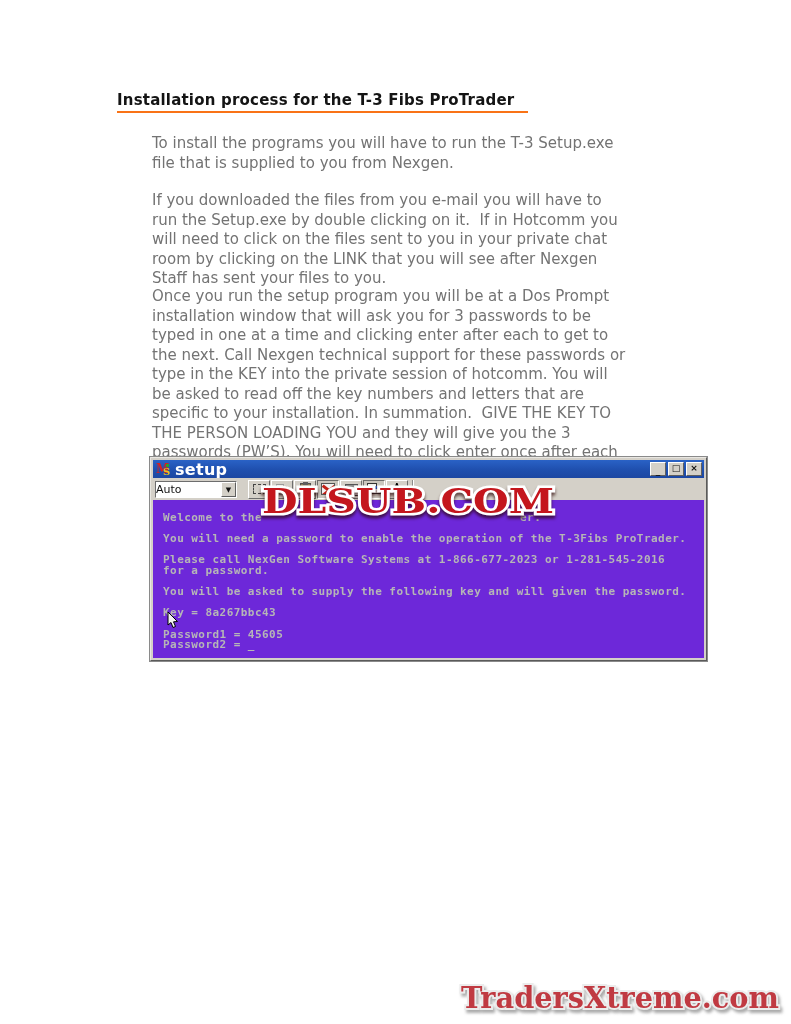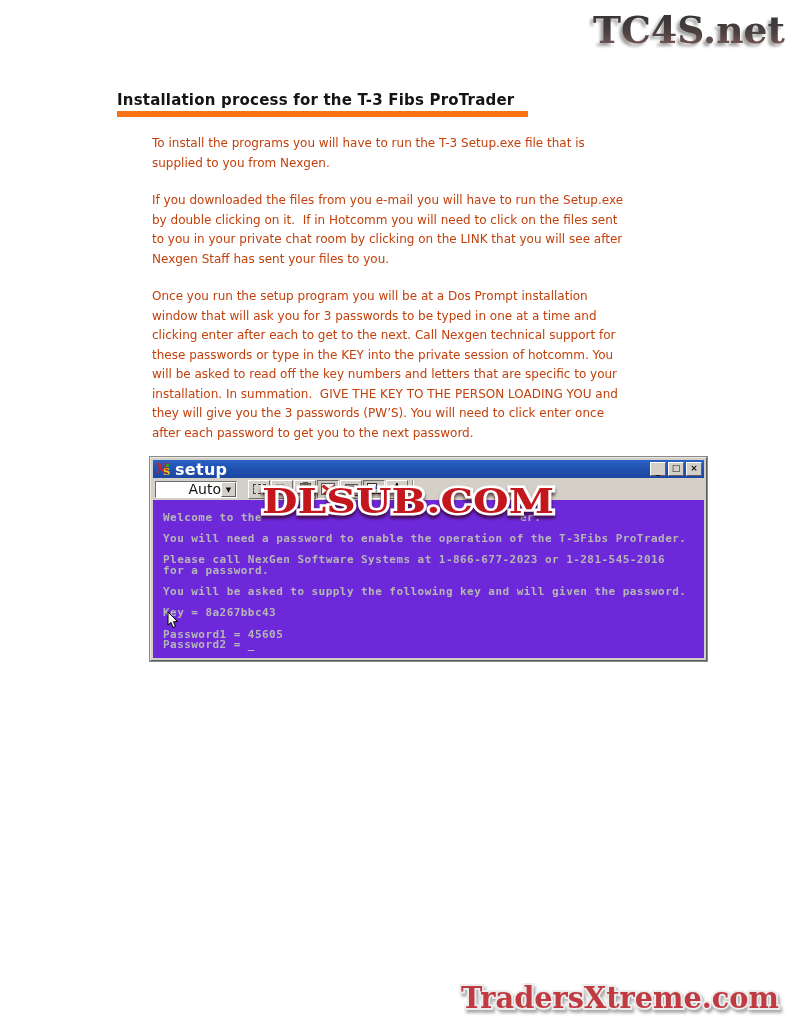--- a/index.html
+++ b/index.html
@@ -10,26 +10,26 @@
   }
 
   
   #top-logo { position:absolute; top:4px; right:2px; }
   #bottom-logo { position:absolute; top:976px; right:4px; }
 
   
   #heading {
     position:absolute; left:117px; top:91px;
     font-size:15px; font-weight:bold; color:#141414;
-    border-bottom:6px solid #f97316; padding:0 14px 2px 0;
+    border-bottom:2px solid #f97316; padding:0 14px 2px 0;
     letter-spacing:0.2px; white-space:nowrap;
   }
   .para {
     position:absolute; left:152px; width:478px;
-    font-size:12px; line-height:19.5px; color:#c2410c;
+    font-size:15px; line-height:19.5px; color:#737373;
     white-space:pre-wrap;
   }
   #para1 { top:134px; }
   #para2 { top:191px; }
   #para3 { top:287px; }
   #para4 { top:703px; }
 
   
   #dos-window {
     position:absolute; left:150px; top:457px; width:557px; height:204px;
@@ -58,21 +58,21 @@
 
   #toolbar {
     position:absolute; left:2px; top:20px; right:2px; height:22px;
     background:#d4d0c8; display:flex; align-items:center; padding-left:2px;
   }
   #mode-combo {
     width:82px; height:17px; background:#ffffff;
     border:1px solid; border-color:#6d6d6d #ffffff #ffffff #6d6d6d;
     display:flex; align-items:center;
   }
-  #mode-value { flex:1; text-align:right; font-size:14px; color:#111; }
+  #mode-value { flex:1; text-align:left; font-size:11px; color:#111; }
   #combo-arrow {
     width:15px; height:15px; background:#d4d0c8;
     border:1px solid; border-color:#ffffff #5f5f5f #5f5f5f #ffffff;
     font-size:7px; color:#111; text-align:center; line-height:14px;
   }
   #tool-icons { display:flex; margin-left:11px; gap:1px; align-items:center; }
   .tbtn {
     width:22px; height:19px; background:#d4d0c8;
     border:1px solid; border-color:#ffffff #6d6d6d #6d6d6d #ffffff;
     display:flex; align-items:center; justify-content:center;
@@ -117,32 +117,20 @@
   #watermark { position:absolute; left:103px; top:15px; z-index:5; }
   #mouse-cursor { position:absolute; left:16px; top:154px; z-index:6; }
 
   svg text { font-family:"DejaVu Serif", serif; }
 </style>
 </head>
 <body>
 
 <div id="page">
 
-  <div id="top-logo">
-    <svg width="200" height="50" viewBox="0 0 200 50">
-      <defs>
-        <linearGradient id="tcgrad" x1="0" y1="0" x2="0" y2="1">
-          <stop offset="0%" stop-color="#2e2e2e"></stop>
-          <stop offset="55%" stop-color="#4a4040"></stop>
-          <stop offset="100%" stop-color="#8a5f5f"></stop>
-        </linearGradient>
-      </defs>
-      <text x="4" y="39" font-size="38" font-weight="bold" font-family="DejaVu Sans, sans-serif" fill="url(#tcgrad)" textLength="192" lengthAdjust="spacingAndGlyphs" style="filter:drop-shadow(-3px 3px 1.5px rgba(130,130,130,0.75));">TC4S.net</text>
-    </svg>
-  </div>
 
   <div id="heading">Installation process for the T-3 Fibs ProTrader</div>
 
   <div class="para" id="para1">To install the programs you will have to run the T-3 Setup.exe file that is supplied to you from Nexgen.</div>
   <div class="para" id="para2">If you downloaded the files from you e-mail you will have to run the Setup.exe by double clicking on it.  If in Hotcomm you will need to click on the files sent to you in your private chat room by clicking on the LINK that you will see after Nexgen Staff has sent your files to you.</div>
   <div class="para" id="para3">Once you run the setup program you will be at a Dos Prompt installation window that will ask you for 3 passwords to be typed in one at a time and clicking enter after each to get to the next. Call Nexgen technical support for these passwords or type in the KEY into the private session of hotcomm. You will be asked to read off the key numbers and letters that are specific to your installation. In summation.  GIVE THE KEY TO THE PERSON LOADING YOU and they will give you the 3 passwords (PW’S). You will need to click enter once after each password to get you to the next password.</div>
 
   <div id="dos-window">
 
     <div id="title-bar">

